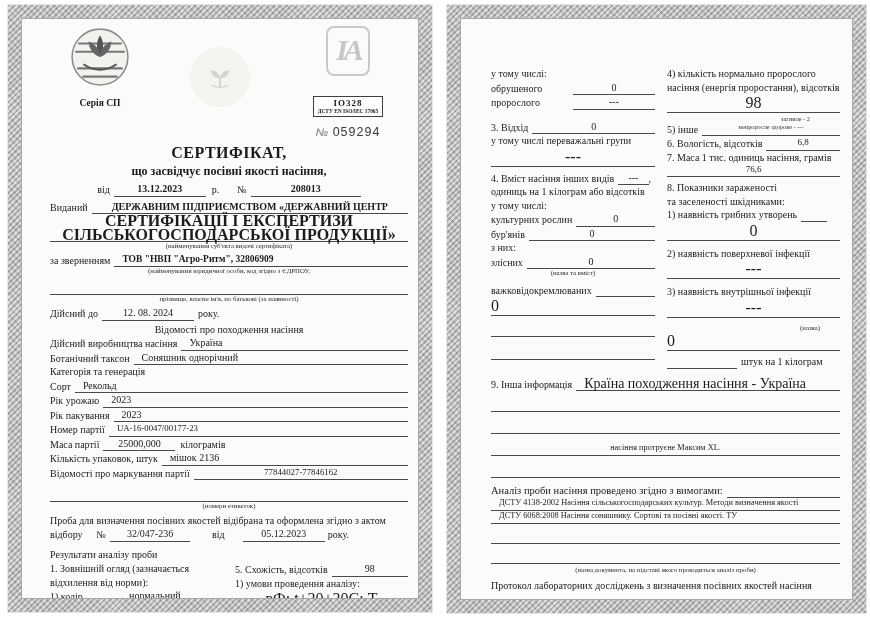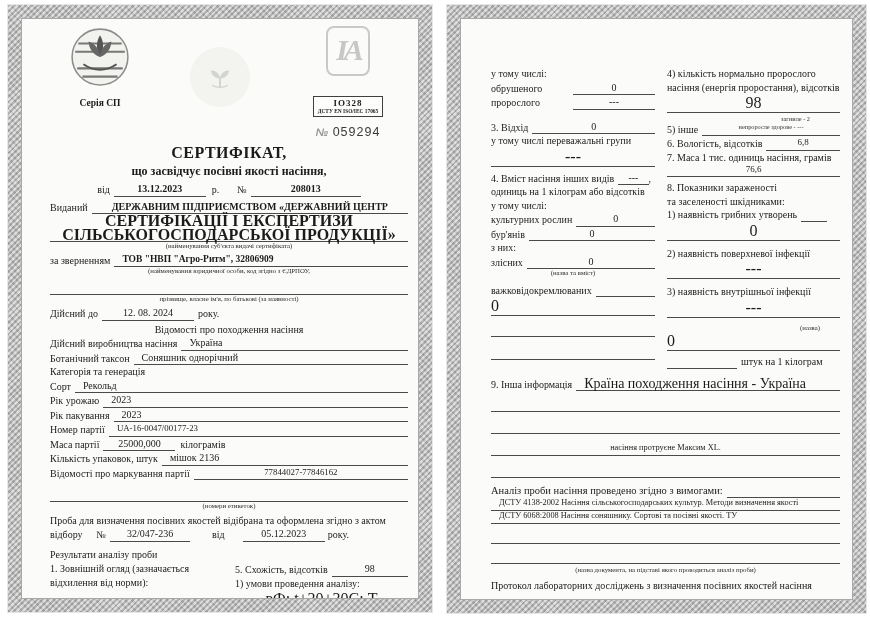--- a/index.html
+++ b/index.html
@@ -187,20 +187,24 @@
     <span class="val" style="width:82px;margin-left:14px;">05.12.2023</span>
     <span class="lbl" style="padding-left:3px;">року.</span>
   </div>
 
   <div class="t" style="margin-top:6px;">Результати аналізу проби</div>
 
   <div class="cols" style="margin-top:1px;">
     <div class="col">
       <div class="t">1. Зовнішній огляд (зазначається</div>
       <div class="t">відхилення від норми):</div>
+      <div class="row">
+        <span class="lbl">1) колір</span>
+        <span class="fill">нормальний</span>
+      </div>
 
     </div>
 
     <div class="col">
       <div class="row">
         <span class="lbl">5. Схожість, відсотків</span>
         <span class="fill">98</span>
       </div>
       <div class="t">1) умови проведення аналізу:</div>
       <div class="fill">вФ; t+20+30С; Т</div>

